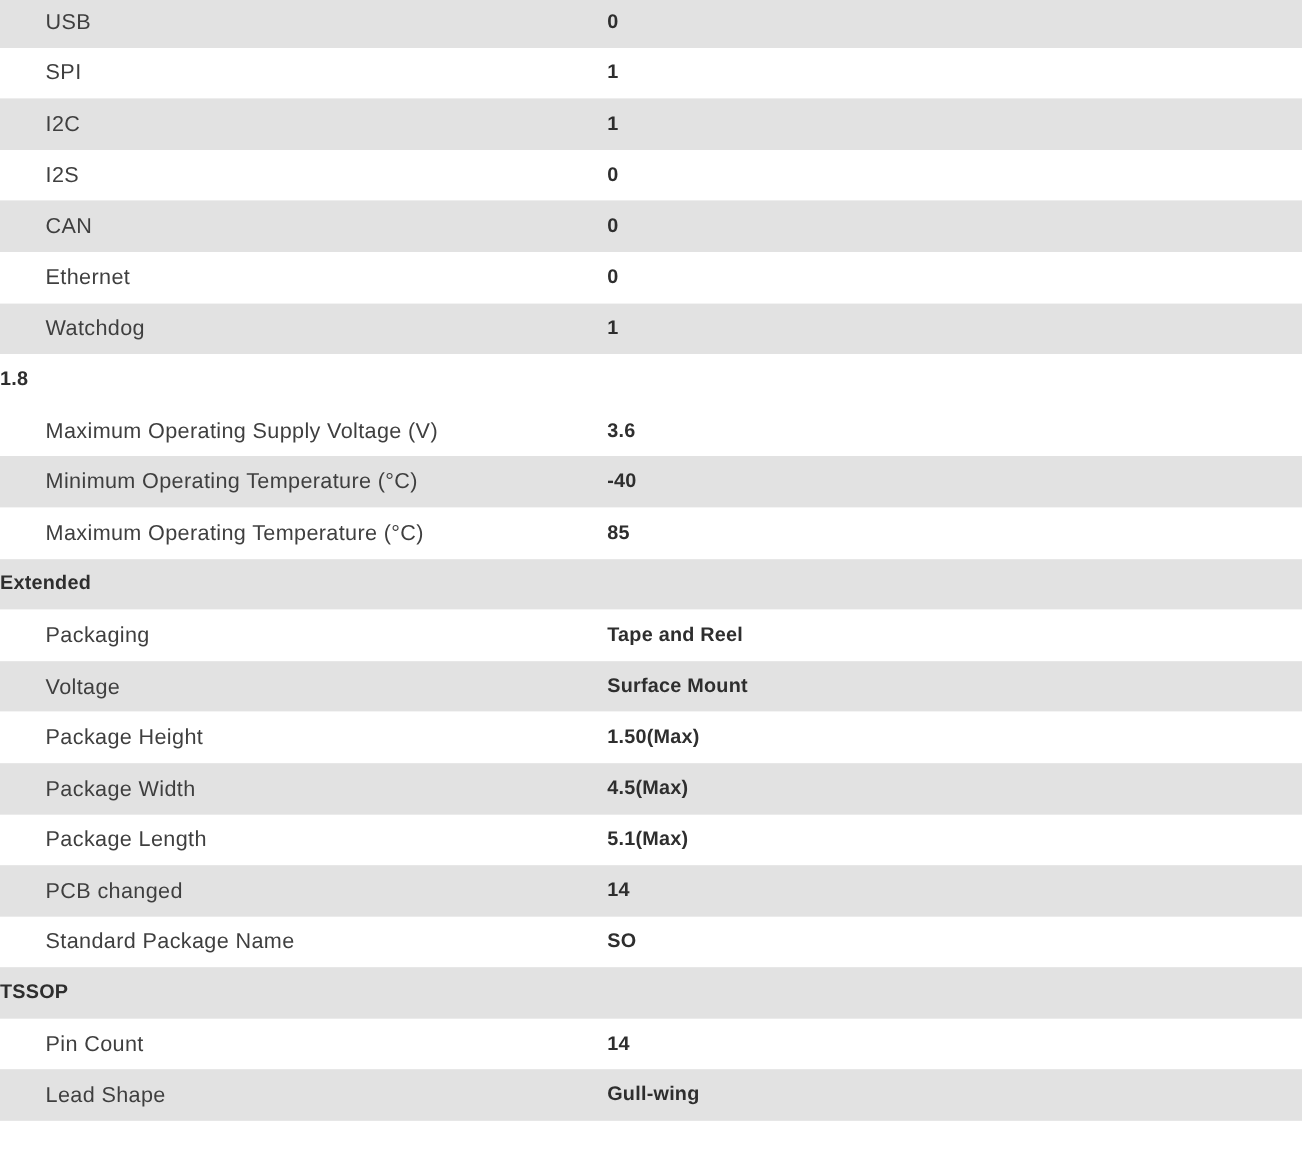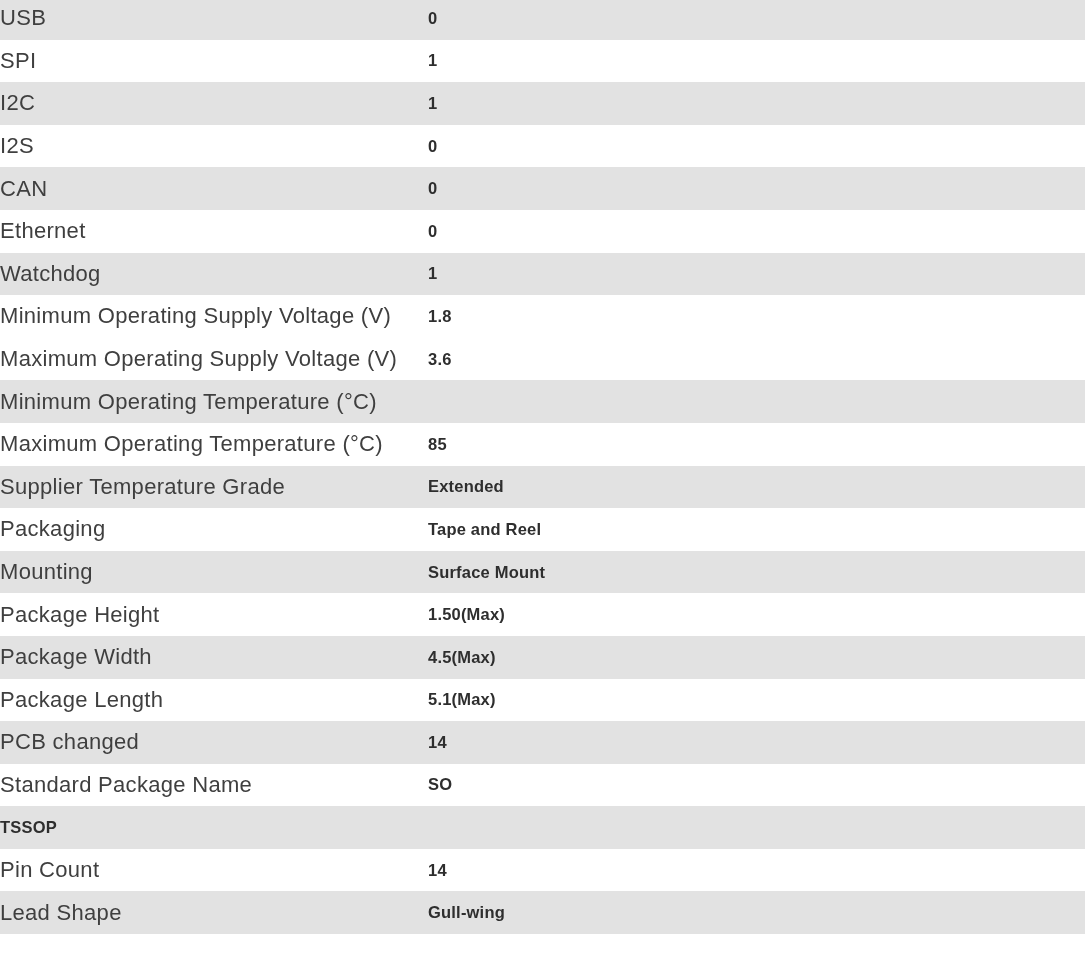--- a/index.html
+++ b/index.html
@@ -21,24 +21,25 @@
     height: 42.6px;
     display: flex;
     align-items: center;
     box-sizing: border-box;
     background: var(--row-bg, #ffffff);
   }
   .spec-row.alt {
     background: var(--row-alt-bg, #e2e2e2);
   }
   .spec-label {
-    width: 428px;
+    width: 506px;
+    padding-left: 38px;
     box-sizing: border-box;
     flex: 0 0 auto;
-    font-size: 22px;
+    font-size: 18px;
     font-weight: 400;
     letter-spacing: 0.3px;
     color: var(--label-color, #3f3f3f);
     white-space: nowrap;
   }
   .spec-value {
     flex: 1 1 auto;
     font-size: 16.5px;
     font-weight: 700;
     letter-spacing: 0.2px;
@@ -72,44 +73,43 @@
     </div>
     <div class="spec-row">
       <div class="spec-label">Ethernet</div>
       <div class="spec-value">0</div>
     </div>
     <div class="spec-row alt">
       <div class="spec-label">Watchdog</div>
       <div class="spec-value">1</div>
     </div>
     <div class="spec-row">
-      <div class="spec-label">Minimum Operating Supply Voltage (V)</div>
       <div class="spec-value">1.8</div>
     </div>
     <div class="spec-row">
       <div class="spec-label">Maximum Operating Supply Voltage (V)</div>
       <div class="spec-value">3.6</div>
     </div>
     <div class="spec-row alt">
       <div class="spec-label">Minimum Operating Temperature (°C)</div>
+      <div class="spec-value">-40</div>
     </div>
     <div class="spec-row">
       <div class="spec-label">Maximum Operating Temperature (°C)</div>
       <div class="spec-value">85</div>
     </div>
     <div class="spec-row alt">
-      <div class="spec-label">Supplier Temperature Grade</div>
       <div class="spec-value">Extended</div>
     </div>
     <div class="spec-row">
       <div class="spec-label">Packaging</div>
       <div class="spec-value">Tape and Reel</div>
     </div>
     <div class="spec-row alt">
-      <div class="spec-label">Mounting</div>
+      <div class="spec-label">Voltage</div>
       <div class="spec-value">Surface Mount</div>
     </div>
     <div class="spec-row">
       <div class="spec-label">Package Height</div>
       <div class="spec-value">1.50(Max)</div>
     </div>
     <div class="spec-row alt">
       <div class="spec-label">Package Width</div>
       <div class="spec-value">4.5(Max)</div>
     </div>

